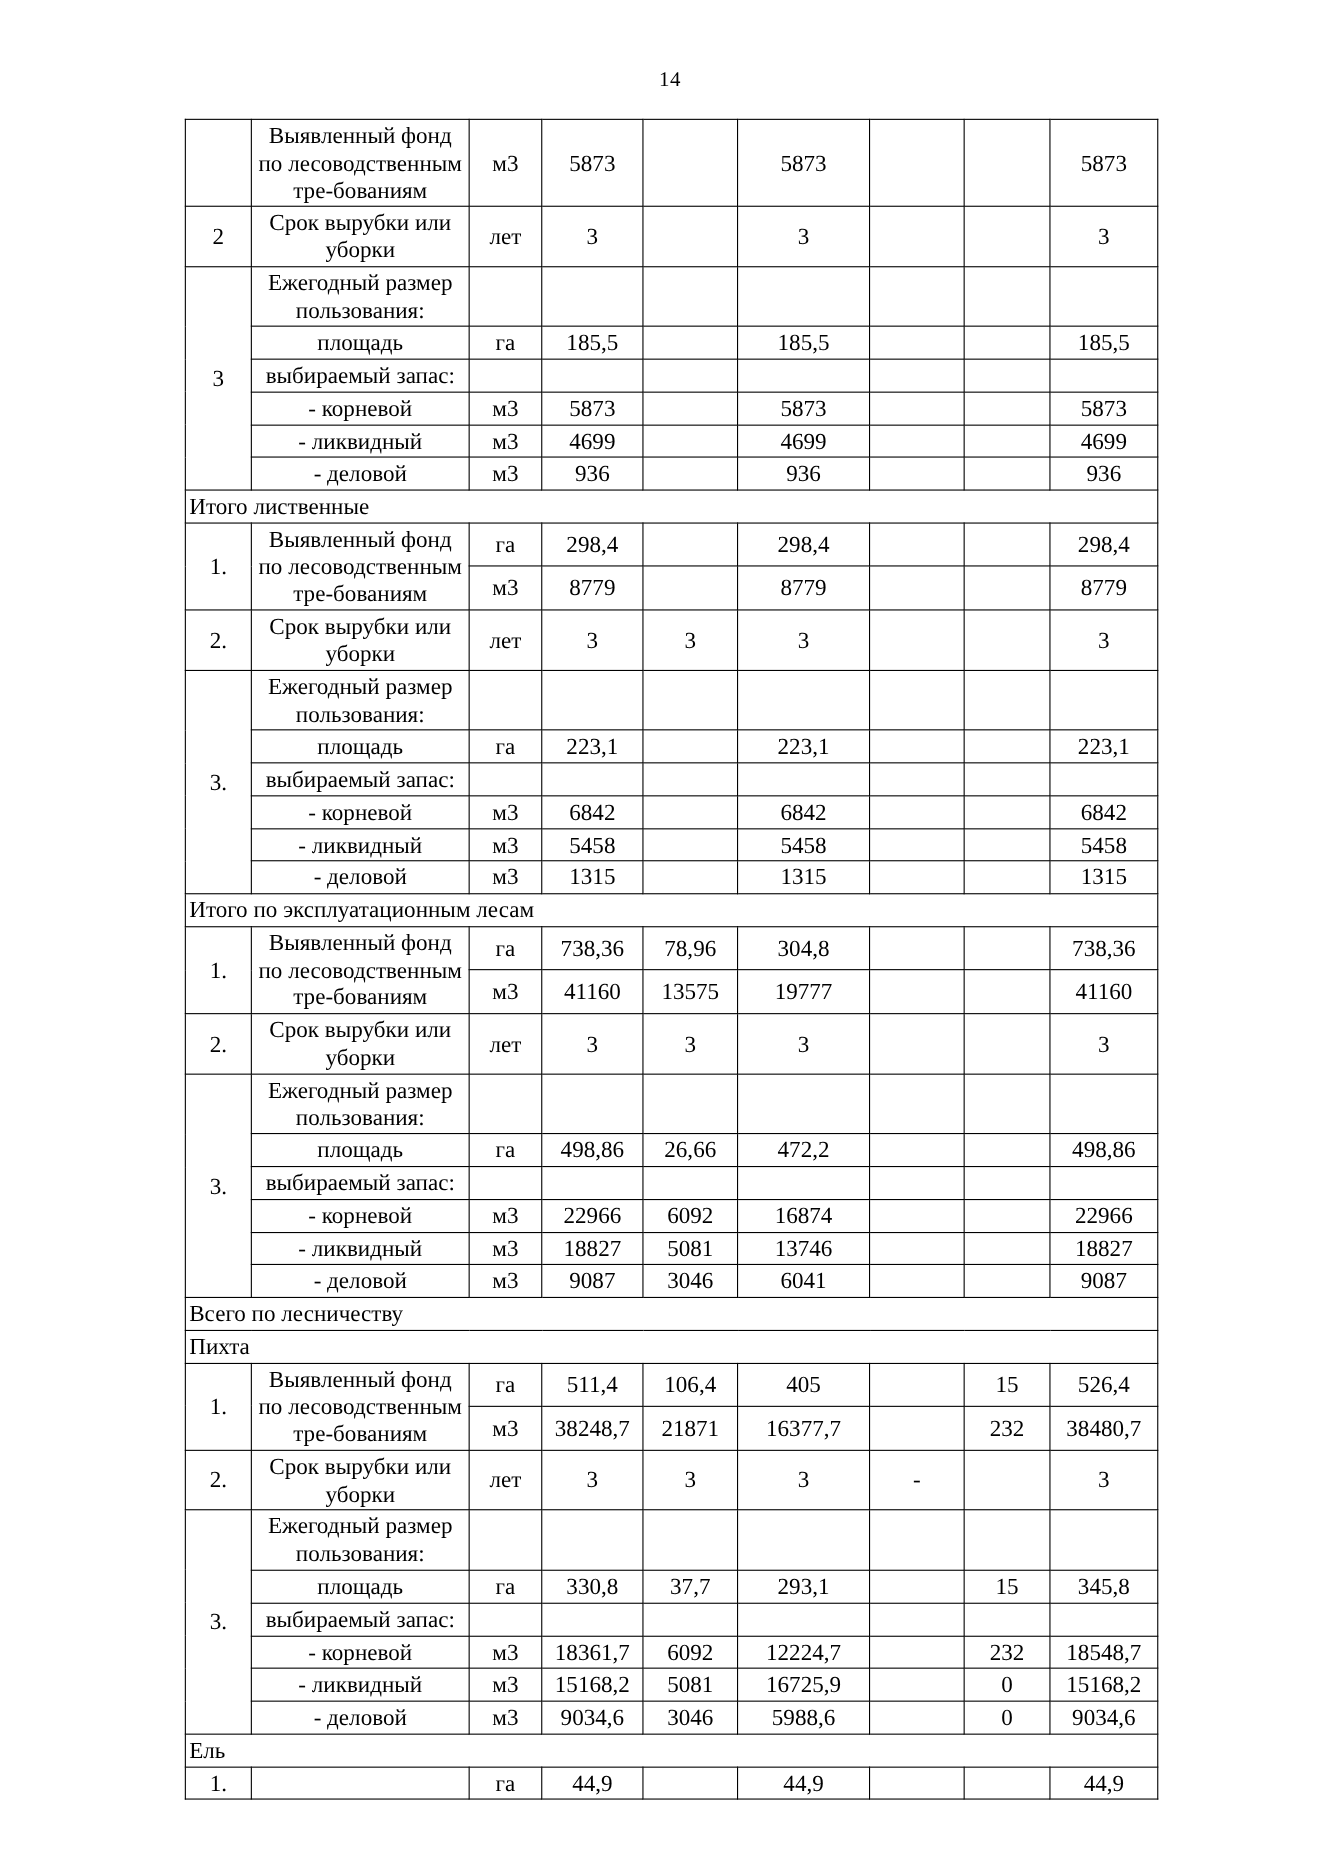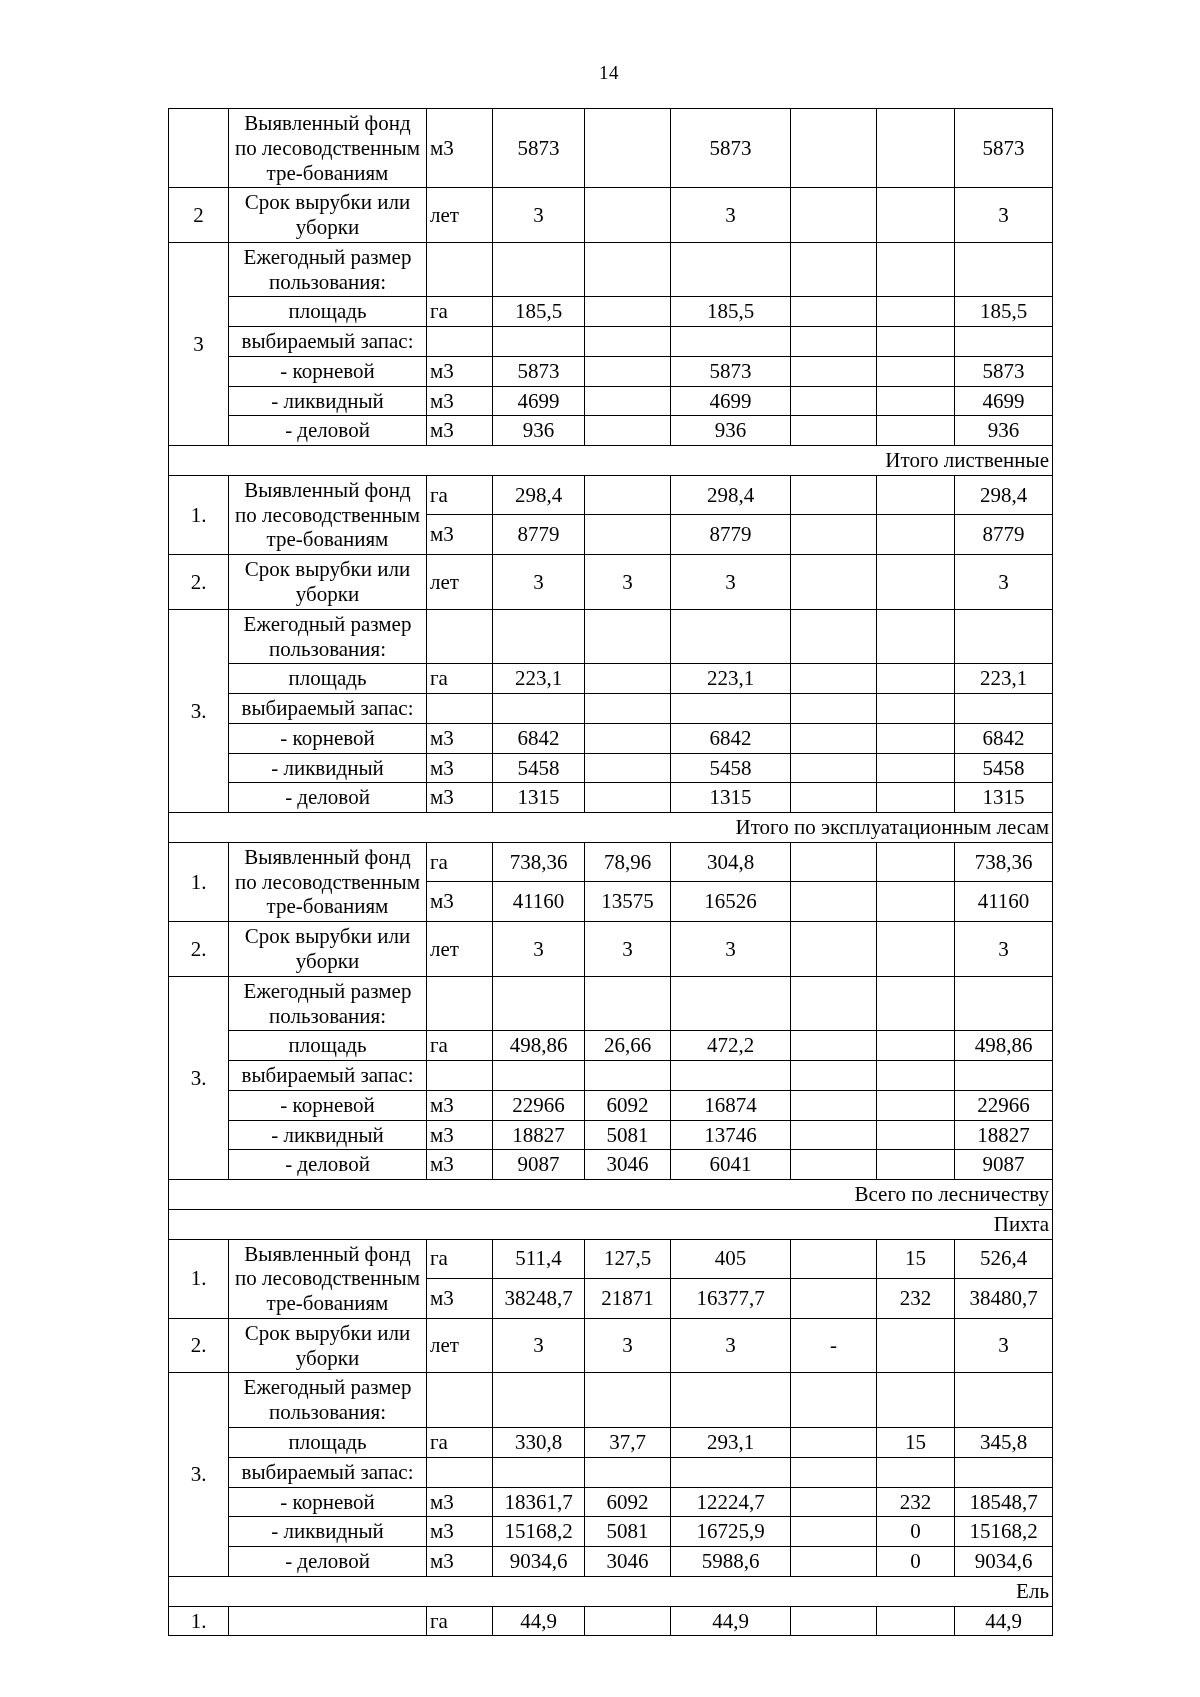--- a/index.html
+++ b/index.html
@@ -42,26 +42,26 @@
   col.c0 { width: 60px; }
   col.c1 { width: 198px; }
   col.c2 { width: 66px; }
   col.c3 { width: 92px; }
   col.c4 { width: 86px; }
   col.c5 { width: 120px; }
   col.c6 { width: 86px; }
   col.c7 { width: 78px; }
   col.c8 { width: 98px; }
 
-  .ctr { text-align: left; }
+  .ctr { text-align: center; }
   .lbl { text-align: center; }
   .ind { text-align: center; }
   .num { text-align: center; }
   .section-row td {
-    text-align: right;
+    text-align: left;
     padding: 3px 0;
     margin-left: 20px;
   }
   .tall { height: 40px; }
   .two-line { line-height: 1.2; }
 </style>
 </head>
 <body>
 
 <div class="page">
@@ -275,21 +275,21 @@
         <td class="num">78,96</td>
         <td class="num">304,8</td>
         <td class="num"></td>
         <td class="num"></td>
         <td class="num">738,36</td>
       </tr>
       <tr class="tall">
         <td class="ctr">м3</td>
         <td class="num">41160</td>
         <td class="num">13575</td>
-        <td class="num">16526</td>
+        <td class="num">19777</td>
         <td class="num"></td>
         <td class="num"></td>
         <td class="num">41160</td>
       </tr>
       <tr>
         <td class="ind">2.</td>
         <td class="lbl">Срок вырубки или уборки</td>
         <td class="ctr">лет</td>
         <td class="num">3</td>
         <td class="num">3</td>
@@ -366,21 +366,21 @@
 
       <tr class="section-row">
         <td colspan="9">Пихта</td>
       </tr>
 
       <tr>
         <td rowspan="2" class="ind">1.</td>
         <td rowspan="2" class="lbl two-line">Выявленный фонд по лесоводственным тре-бованиям</td>
         <td class="ctr">га</td>
         <td class="num">511,4</td>
-        <td class="num">127,5</td>
+        <td class="num">106,4</td>
         <td class="num">405</td>
         <td class="num"></td>
         <td class="num">15</td>
         <td class="num">526,4</td>
       </tr>
       <tr class="tall">
         <td class="ctr">м3</td>
         <td class="num">38248,7</td>
         <td class="num">21871</td>
         <td class="num">16377,7</td>

